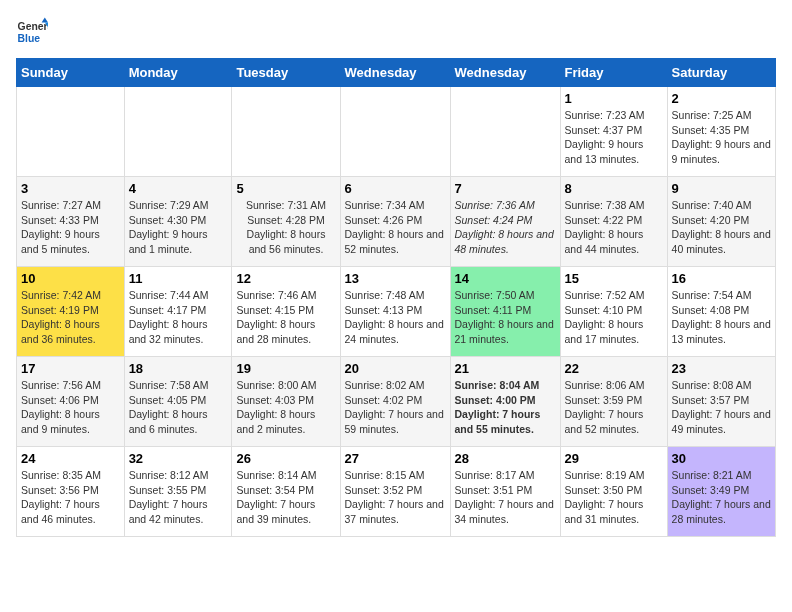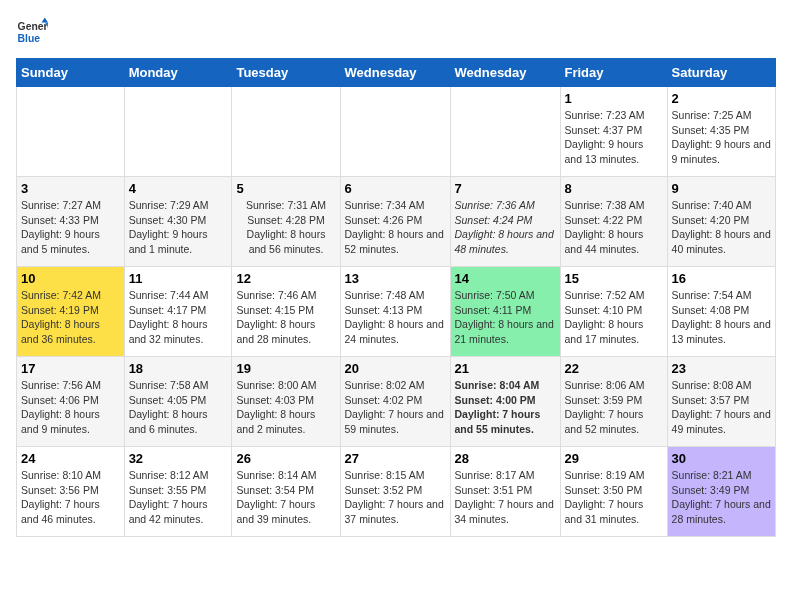--- a/index.html
+++ b/index.html
@@ -258,21 +258,21 @@
         <td style="background: rgb(245, 245, 245);">
           <span class="day-number">23</span>
           <div class="day-info" style="white-space: pre-line;">Sunrise: 8:08 AM
 Sunset: 3:57 PM
 Daylight: 7 hours and 49 minutes.</div>
         </td>
       </tr>
       <tr>
         <td style="background: rgb(255, 255, 255);">
           <span class="day-number">24</span>
-          <div class="day-info" style="white-space: pre-line;">Sunrise: 8:10 AM
+          <div class="day-info" style="white-space: pre-line;">Sunrise: 8:35 AM
 Sunset: 3:56 PM
 Daylight: 7 hours and 46 minutes.</div>
         </td>
         <td style="background: rgb(255, 255, 255);">
           <span class="day-number">32</span>
           <div class="day-info" style="white-space: pre-line;">Sunrise: 8:12 AM
 Sunset: 3:55 PM
 Daylight: 7 hours and 42 minutes.</div>
         </td>
         <td style="background: rgb(255, 255, 255);">

